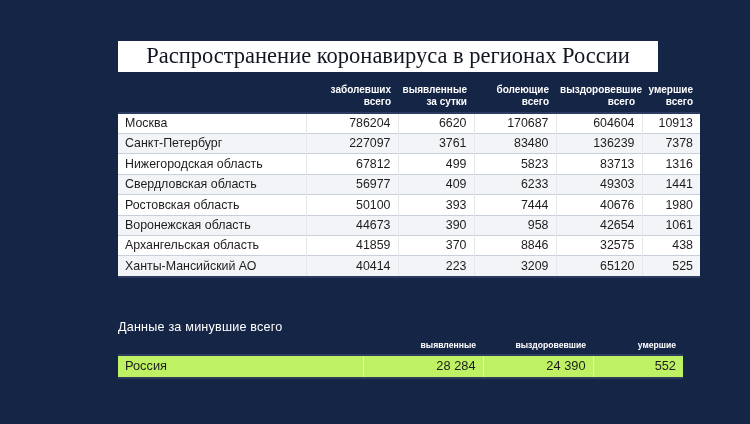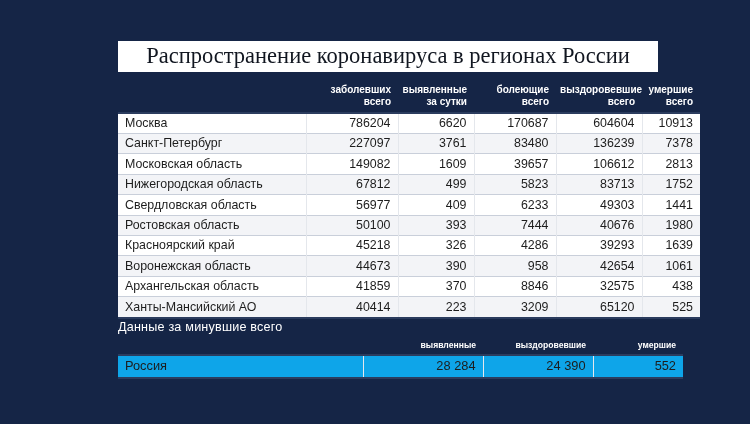--- a/index.html
+++ b/index.html
@@ -129,21 +129,21 @@
     color: #ffffff;
     font-size: 8.6px;
     font-weight: 700;
     text-align: right;
     vertical-align: bottom;
     padding: 0 7px 4px 4px;
     line-height: 1.18;
     border: none;
   }
   .bottom-table td {
-    background: #0ea5e9;
+    background: #bef264;
     color: #1d1d1d;
     font-size: 12.8px;
     height: 21px;
     padding: 0 7px 0 4px;
     text-align: right;
     border-top: 2px solid #2b3c5e;
     border-bottom: 2px solid #2b3c5e;
     border-left: 1px solid #e4e7ec;
     line-height: 1;
     white-space: nowrap;
@@ -212,58 +212,42 @@
         </tr>
         <tr>
           <td class="region">Санкт-Петербург</td>
           <td>227097</td>
           <td>3761</td>
           <td>83480</td>
           <td>136239</td>
           <td>7378</td>
         </tr>
         <tr>
-          <td class="region">Московская область</td>
-          <td>149082</td>
-          <td>1609</td>
-          <td>39657</td>
-          <td>106612</td>
-          <td>2813</td>
-        </tr>
-        <tr>
           <td class="region">Нижегородская область</td>
           <td>67812</td>
           <td>499</td>
           <td>5823</td>
           <td>83713</td>
-          <td>1752</td>
+          <td>1316</td>
         </tr>
         <tr>
           <td class="region">Свердловская область</td>
           <td>56977</td>
           <td>409</td>
           <td>6233</td>
           <td>49303</td>
           <td>1441</td>
         </tr>
         <tr>
           <td class="region">Ростовская область</td>
           <td>50100</td>
           <td>393</td>
           <td>7444</td>
           <td>40676</td>
           <td>1980</td>
-        </tr>
-        <tr>
-          <td class="region">Красноярский край</td>
-          <td>45218</td>
-          <td>326</td>
-          <td>4286</td>
-          <td>39293</td>
-          <td>1639</td>
         </tr>
         <tr>
           <td class="region">Воронежская область</td>
           <td>44673</td>
           <td>390</td>
           <td>958</td>
           <td>42654</td>
           <td>1061</td>
         </tr>
         <tr>

